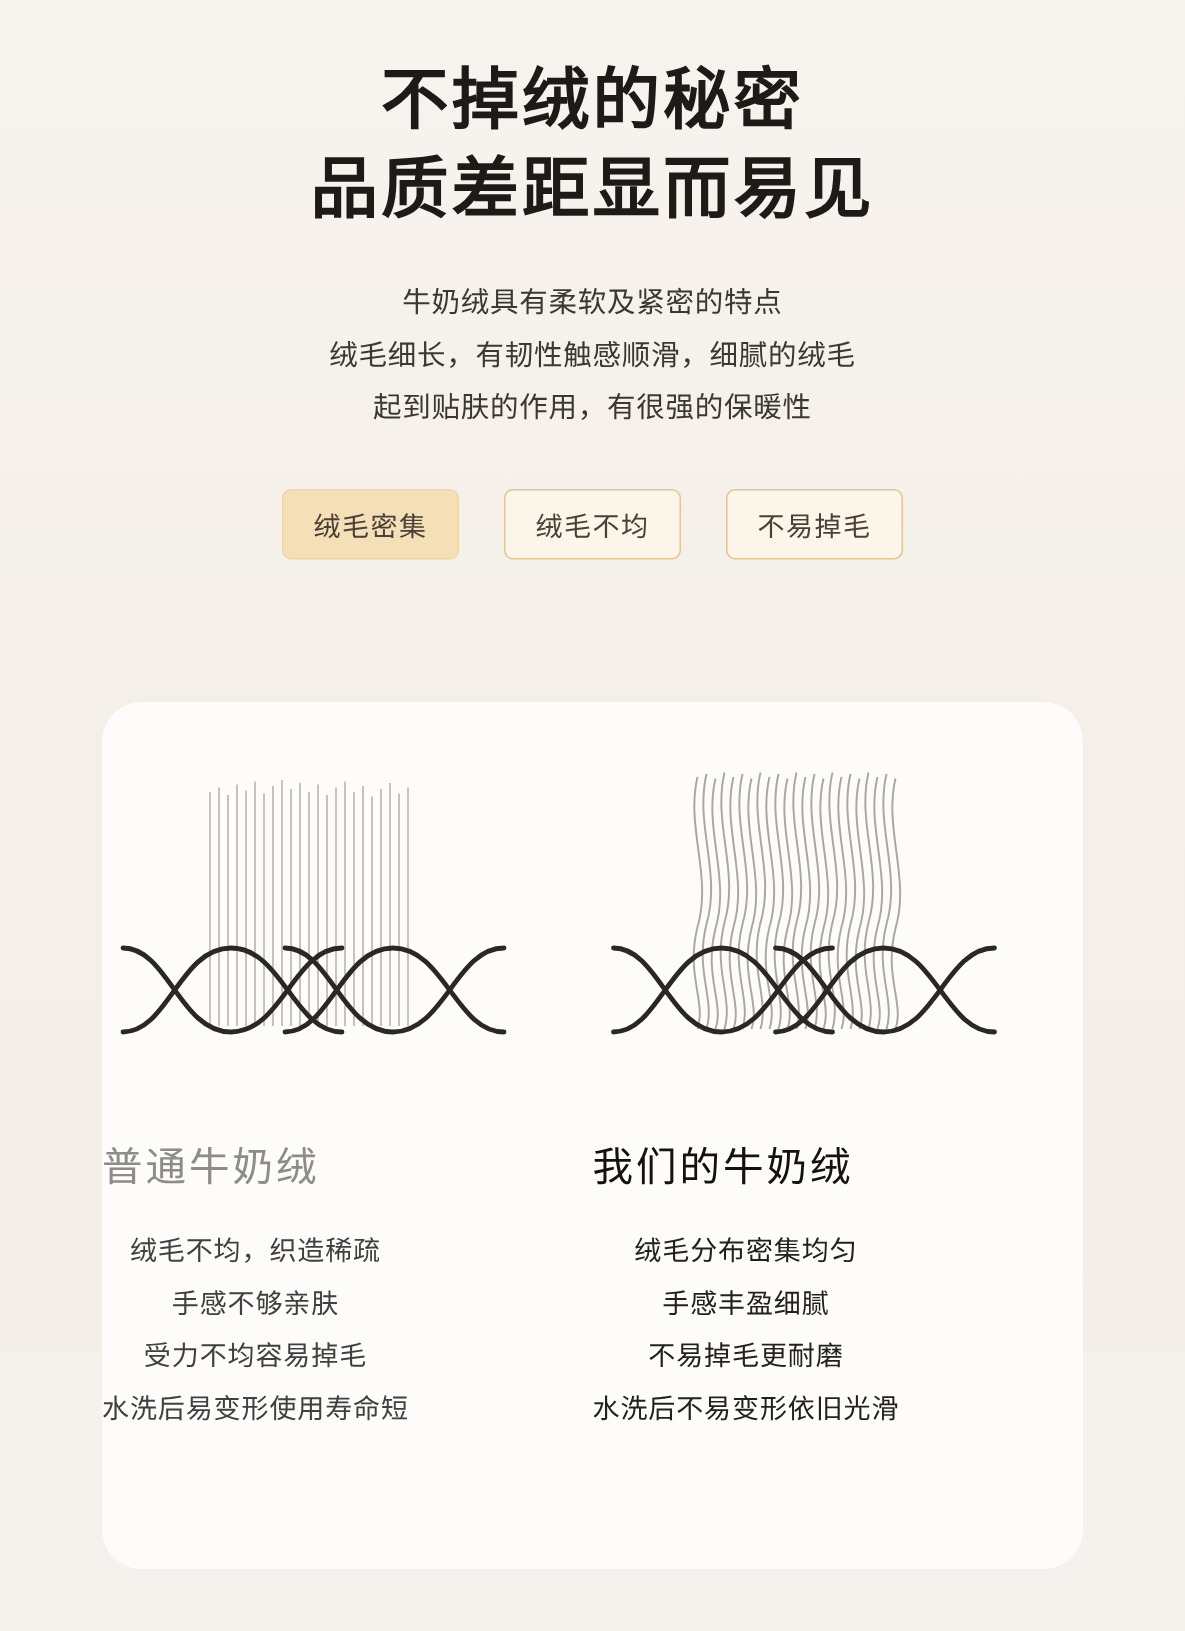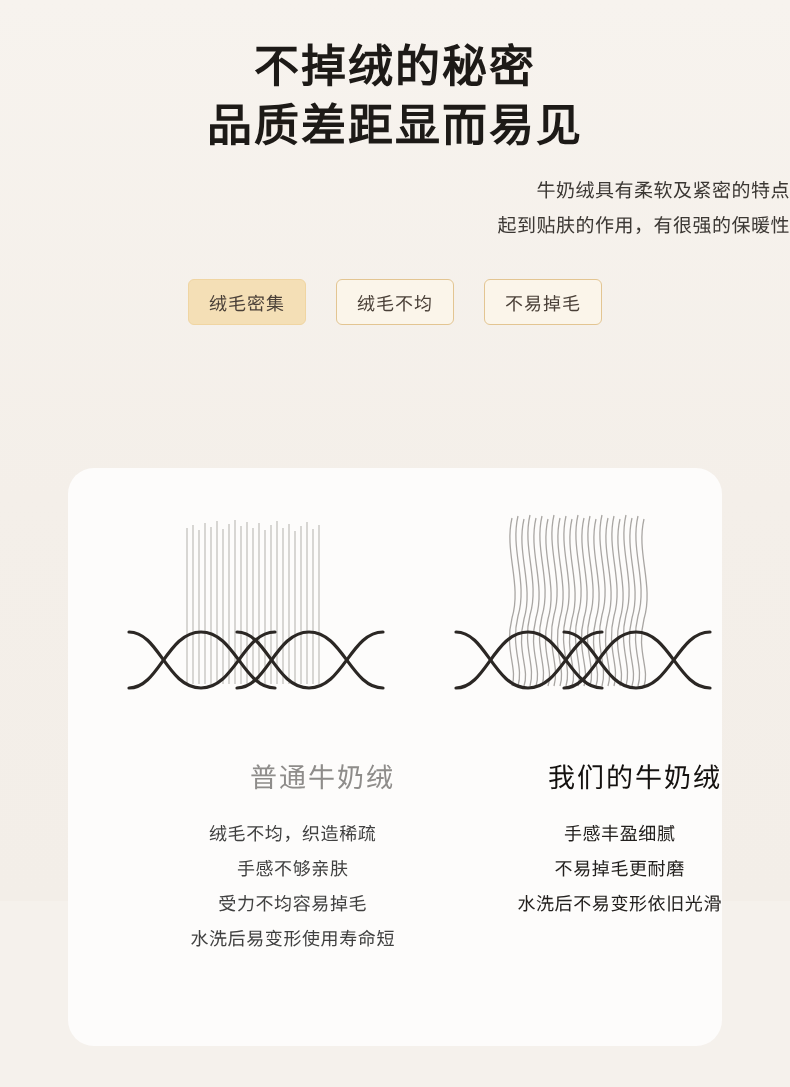--- a/index.html
+++ b/index.html
@@ -31,22 +31,22 @@
     font-size: 45px;
     line-height: 1.32;
     font-weight: bold;
     color: #1d1a17;
     letter-spacing: 2px;
     font-family: "Liberation Serif", "DejaVu Serif", serif;
   }
 
   
   .desc {
-    margin-top: 16px;
-    text-align: right;
+    margin-top: 28px;
+    text-align: center;
   }
   .desc-line {
     font-size: 19px;
     line-height: 1.85;
     color: #3b3733;
     letter-spacing: 0.5px;
   }
 
   
   .tags {
@@ -82,21 +82,21 @@
     border-radius: 26px;
   }
   .cols {
     display: flex;
     height: 100%;
   }
   .col {
     flex: 1 1 50%;
     display: flex;
     flex-direction: column;
-    align-items: flex-end;
+    align-items: flex-start;
     padding-top: 38px;
     box-sizing: border-box;
   }
   .art {
     width: 280px;
     height: 230px;
   }
   .col-title {
     margin-top: 20px;
     font-size: 27px;
@@ -130,20 +130,21 @@
 
 <div class="page">
 
   <div class="headline">
     <div class="headline-line">不掉绒的秘密</div>
     <div class="headline-line">品质差距显而易见</div>
   </div>
 
   <div class="desc">
     <div class="desc-line">牛奶绒具有柔软及紧密的特点</div>
+    <div class="desc-line">绒毛细长，有韧性触感顺滑，细腻的绒毛</div>
     <div class="desc-line">起到贴肤的作用，有很强的保暖性</div>
   </div>
 
   <div class="tags">
     <div class="tag filled">绒毛密集</div>
     <div class="tag">绒毛不均</div>
     <div class="tag">不易掉毛</div>
   </div>
 
   <div class="card">
@@ -231,20 +232,21 @@
           </g>
           <g stroke="#2b2724" stroke-width="3.2" fill="none" stroke-linecap="round">
             <path d="M14 126 C 44 126, 52 182, 86 182 C 120 182, 128 126, 160 126"></path>
             <path d="M14 182 C 44 182, 52 126, 86 126 C 120 126, 128 182, 160 182"></path>
             <path d="M122 126 C 152 126, 160 182, 194 182 C 228 182, 236 126, 268 126"></path>
             <path d="M122 182 C 152 182, 160 126, 194 126 C 228 126, 236 182, 268 182"></path>
           </g>
         </svg>
         <div class="col-title right">我们的牛奶绒</div>
         <div class="bullets right">
+          <div class="bullet">绒毛分布密集均匀</div>
           <div class="bullet">手感丰盈细腻</div>
           <div class="bullet">不易掉毛更耐磨</div>
           <div class="bullet">水洗后不易变形依旧光滑</div>
         </div>
       </div>
 
     </div>
   </div>
 
 </div>

